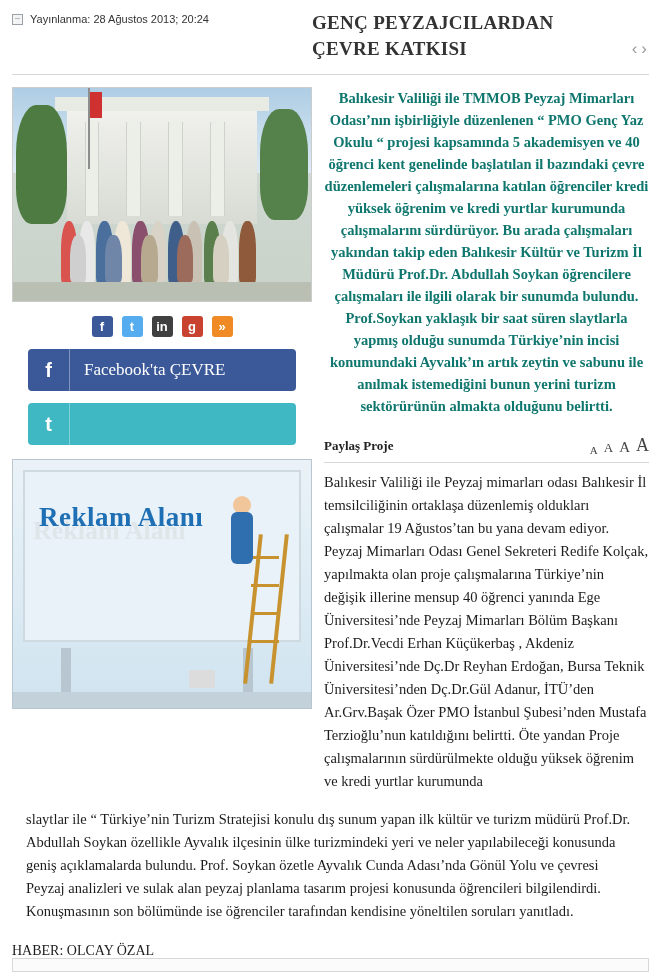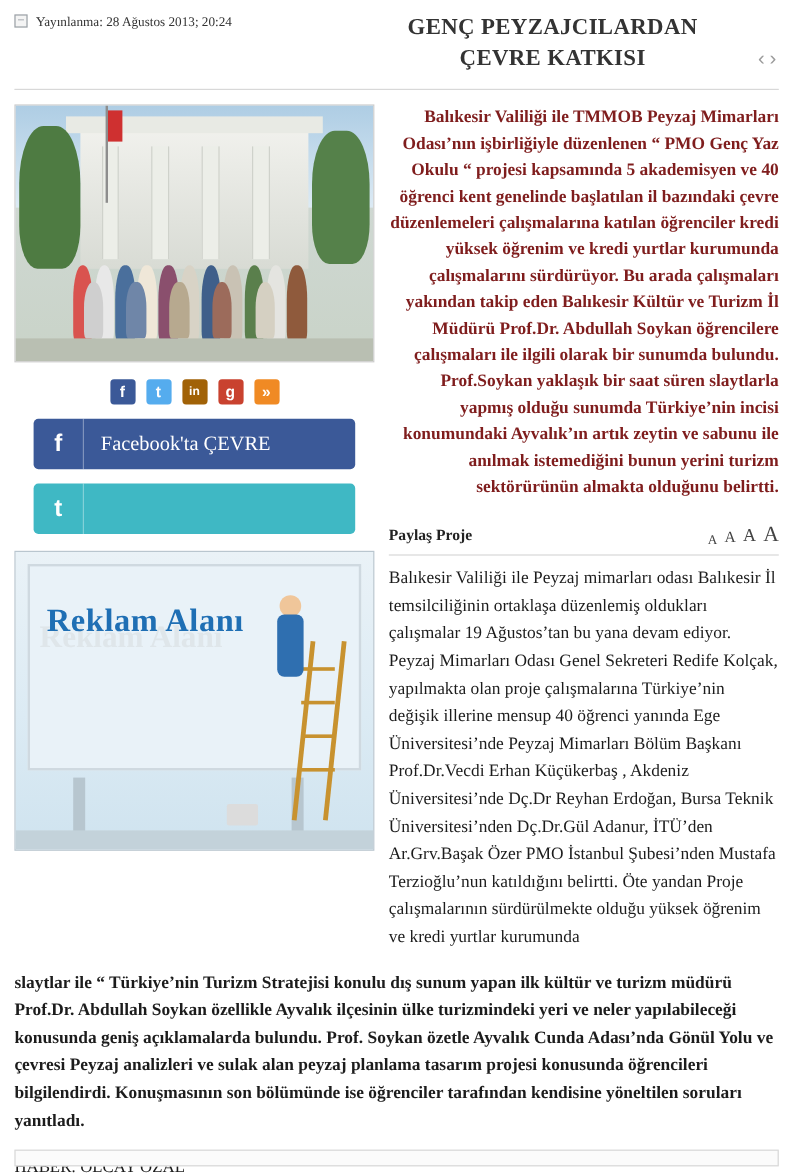--- a/index.html
+++ b/index.html
@@ -23,22 +23,22 @@
     padding: 10px 12px 6px 12px;
     display: flex;
     align-items: flex-start;
   }
   .meta-col {
     width: 290px;
     padding-top: 2px;
   }
   .meta-row {
     display: flex;
-    align-items: flex-start;
-    font-family: Liberation Serif, serif;
+    align-items: center;
+    font-family: Liberation Sans, sans-serif;
     font-size: 11px;
     color: #333333;
     line-height: 15px;
     margin-bottom: 2px;
   }
   .meta-icon {
     width: 11px;
     height: 11px;
     border: 1px solid #9aa0a6;
     background: #f4f4f4;
@@ -57,21 +57,20 @@
     padding-left: 10px;
     padding-right: 40px;
   }
   .article-title {
     font-family: "Liberation Serif", serif;
     font-size: 19px;
     font-weight: bold;
     color: #333333;
     line-height: 26px;
     letter-spacing: .3px;
-    text-align: center;
   }
   .nav-arrows {
     position: absolute;
     right: 14px;
     top: 40px;
     display: flex;
     gap: 4px;
     color: #9b9b9b;
     font-family: "Liberation Sans", sans-serif;
     font-size: 17px;
@@ -206,22 +205,22 @@
   .ad-ladder-r { position:absolute; right:56px; top:74px; width:4px; height:150px; background:#c8922f; transform: rotate(6deg); }
   .ad-rung { position:absolute; right:32px; width:28px; height:3px; background:#c8922f; }
   .ad-bucket { position:absolute; right:96px; bottom:20px; width:26px; height:18px; background:#dcdcdc; border-radius:2px; }
 
   
   .lead {
     font-family: "Liberation Serif", serif;
     font-size: 14.5px;
     font-weight: bold;
     line-height: 22px;
-    color: #7f1d1d;
-    text-align: right;
+    color: #0f766e;
+    text-align: center;
   }
   .share-line {
     margin-top: 18px;
     display: flex;
     align-items: center;
     justify-content: space-between;
     border-bottom: 1px solid #d8d8d8;
     padding-bottom: 6px;
   }
   .share-line .sl-left {
@@ -248,26 +247,25 @@
     font-size: 14.5px;
     line-height: 23px;
     color: #1c1c1c;
     margin-top: 8px;
   }
   .body-text p { margin: 0 0 0 0; }
 
   
   .full-text {
     clear: both;
-    padding: 0 12px;
+    padding: 0 26px;
     font-family: "Liberation Serif", serif;
     font-size: 14.5px;
     line-height: 23px;
     color: #1c1c1c;
-    font-weight: bold;
   }
   .byline {
     padding: 6px 12px 0 12px;
     font-family: "Liberation Serif", serif;
     font-size: 14px;
     color: #1c1c1c;
   }
   .footer-strip {
     position: absolute;
     left: 12px; right: 12px; bottom: 6px;
@@ -331,21 +329,21 @@
           <i style="left:43%;bottom:2%;height:62%;background:#b7a98f"></i>
           <i style="left:55%;bottom:2%;height:62%;background:#9c6b5b"></i>
           <i style="left:67%;bottom:2%;height:62%;background:#d5d0c2"></i>
         </div>
         <div class="ph-ground"></div>
       </div>
 
       <div class="social-row">
         <div class="sicon" style="background:#3b5998">f</div>
         <div class="sicon" style="background:#55acee">t</div>
-        <div class="sicon" style="background:#a16207;font-size:10px">in</div>
+        <div class="sicon" style="background:#404040;font-size:13px">in</div>
         <div class="sicon" style="background:#c9422f">g</div>
         <div class="sicon" style="background:#f08a24">»</div>
       </div>
 
       <div class="share-btn" style="background:#3b5998">
         <div class="sb-badge">f</div>
         <div class="sb-label">Facebook'ta ÇEVRE</div>
       </div>
 
       <div class="share-btn" style="background:#3fb8c4">

